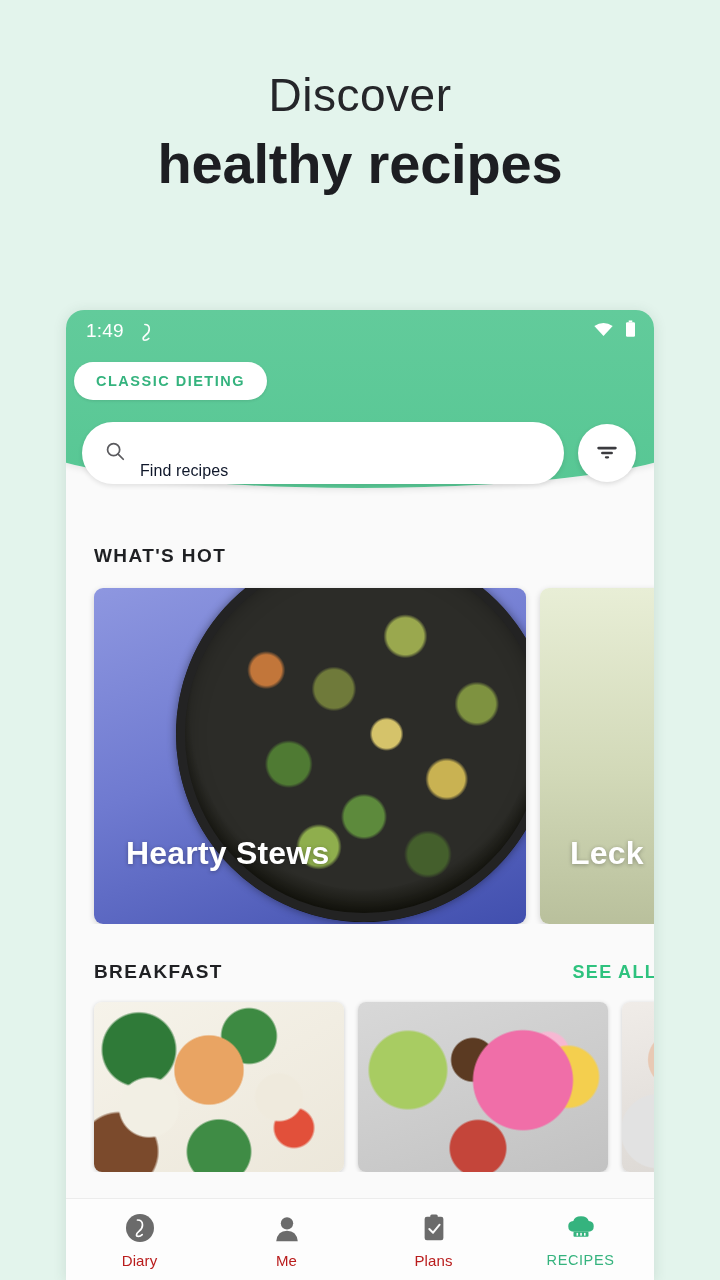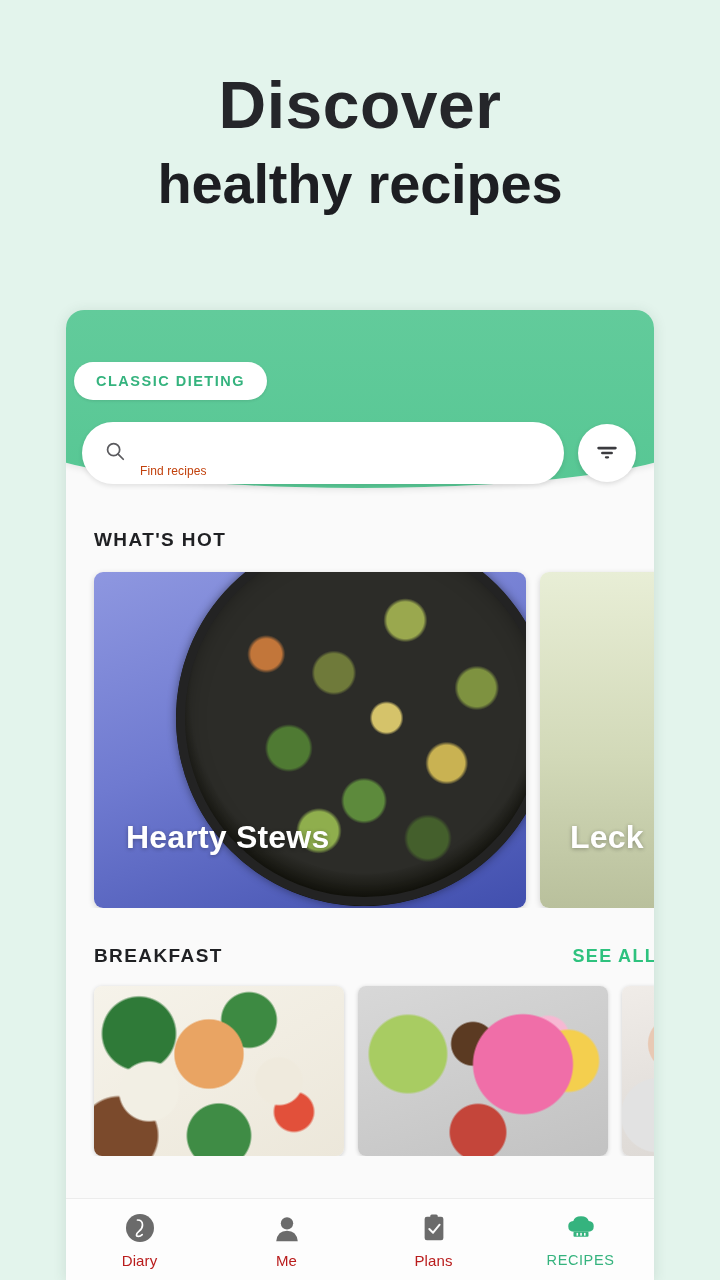--- a/index.html
+++ b/index.html
@@ -7,21 +7,21 @@
     width:720px; height:1280px;
     background:#e3f4ec;
     font-family:"Liberation Sans", sans-serif;
     overflow:hidden;
   }
   .page { position:relative; width:720px; height:1280px; background:#e3f4ec; }
 
   
   .headline { position:absolute; top:72px; left:0; width:720px; text-align:center; }
   .headline-line1 {
-    font-size:66px; font-weight:700; color:#25262a;
+    font-size:46px; font-weight:400; color:#25262a;
     letter-spacing:0.5px; line-height:1.02;
   }
   .headline-line2 {
     font-size:56px; font-weight:700; color:#1d1e22;
     letter-spacing:-0.2px; line-height:1.25; margin-top:10px;
   }
 
   
   .phone {
     position:absolute; left:66px; top:310px;
@@ -67,30 +67,30 @@
   .searchrow {
     position:absolute; left:0; top:112px; width:588px; z-index:4;
     display:flex; align-items:center; padding:0 18px 0 16px; gap:14px;
   }
   .searchbar {
     flex:1; height:62px; background:#fff; border-radius:31px;
     display:flex; align-items:center; padding:0 22px;
     box-shadow:0 2px 5px rgba(0,0,0,.10);
   }
   .search-placeholder {
-    margin-left:14px; color:#c2410c; font-size:12px; letter-spacing:.1px;margin-top:36px;
+    margin-left:14px; color:#0f172a; font-size:16px; letter-spacing:.1px;margin-top:36px;
   }
   .filter-btn {
     width:58px; height:58px; border-radius:50%; background:#fff;
     display:flex; align-items:center; justify-content:center;
     box-shadow:0 2px 5px rgba(0,0,0,.12); flex:0 0 58px;
   }
 
   
-  .content { position:absolute; left:0; top:204px; width:647px; bottom:0; background:#fafafa; }
+  .content { position:absolute; left:0; top:220px; width:647px; bottom:0; background:#fafafa; }
 
   .section-head {
     display:flex; align-items:center; justify-content:space-between;
     padding:0 28px; height:52px;
   }
   .section-title {
     font-size:19px; font-weight:700; color:#1f2023; letter-spacing:1.4px;
   }
   .see-all {
     display:flex; align-items:center; gap:9px;
@@ -196,20 +196,41 @@
   <div class="headline">
     <div class="headline-line1">Discover</div>
     <div class="headline-line2">healthy recipes</div>
   </div>
 
   <div class="phone">
 
     <div class="green-header">
       <div class="green-fill"></div>
 
+      <div class="statusbar">
+        <span class="sb-time">1:49</span>
+        <span class="sb-appicon">
+          <svg viewBox="0 0 24 24" width="21" height="21">
+            <path d="M9 4 q5 0 5 5 q0 4 -4 7 q-3 2.4 -3 4.4 q0 1.6 2 1.6 q2.6 0 4.5 -2" fill="none" stroke="#ffffff" stroke-width="1.9" stroke-linecap="round"></path>
+          </svg>
+        </span>
+        <span class="sb-right">
+          <span>
+            <svg viewBox="0 0 24 18" width="21" height="16">
+              <path d="M12 17 L1.5 5.5 Q12 -1.5 22.5 5.5 Z" fill="#ffffff"></path>
+            </svg>
+          </span>
+          <span>
+            <svg viewBox="0 0 12 20" width="11" height="18">
+              <rect x="4" y="0.5" width="4" height="2" fill="#ffffff"></rect>
+              <rect x="1" y="2.5" width="10" height="16" rx="1.4" fill="#ffffff"></rect>
+            </svg>
+          </span>
+        </span>
+      </div>
 
       <div class="badge-wrap">
         <span class="badge">CLASSIC DIETING</span>
       </div>
 
       <div class="searchrow">
         <div class="searchbar">
           <span>
             <svg viewBox="0 0 24 24" width="22" height="22">
               <circle cx="10.5" cy="10.5" r="6.6" fill="none" stroke="#5a5a5e" stroke-width="1.9"></circle>

